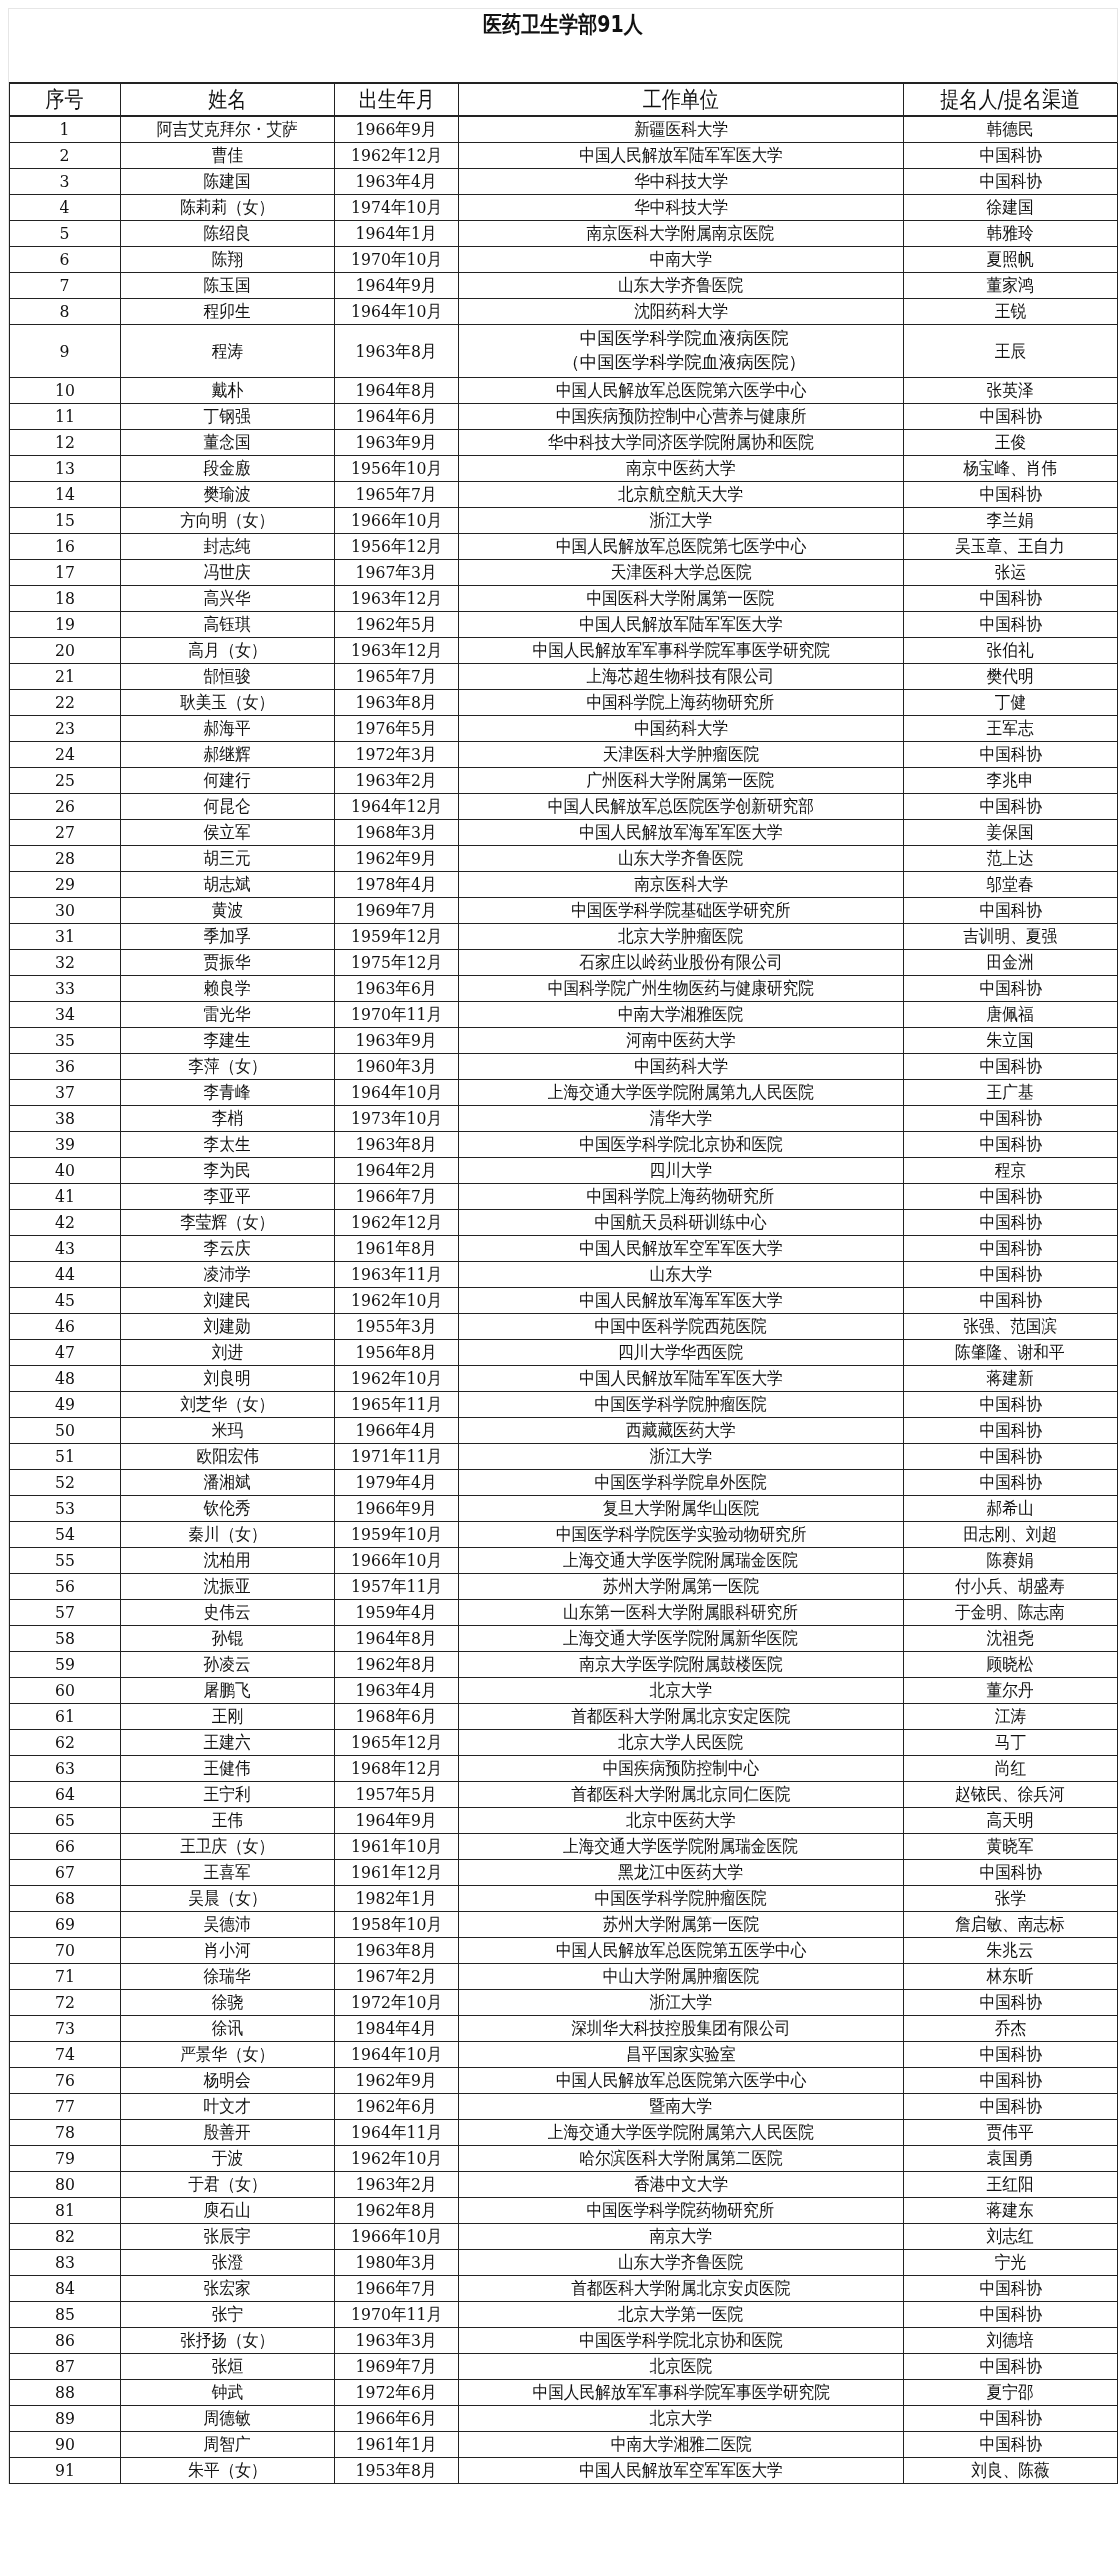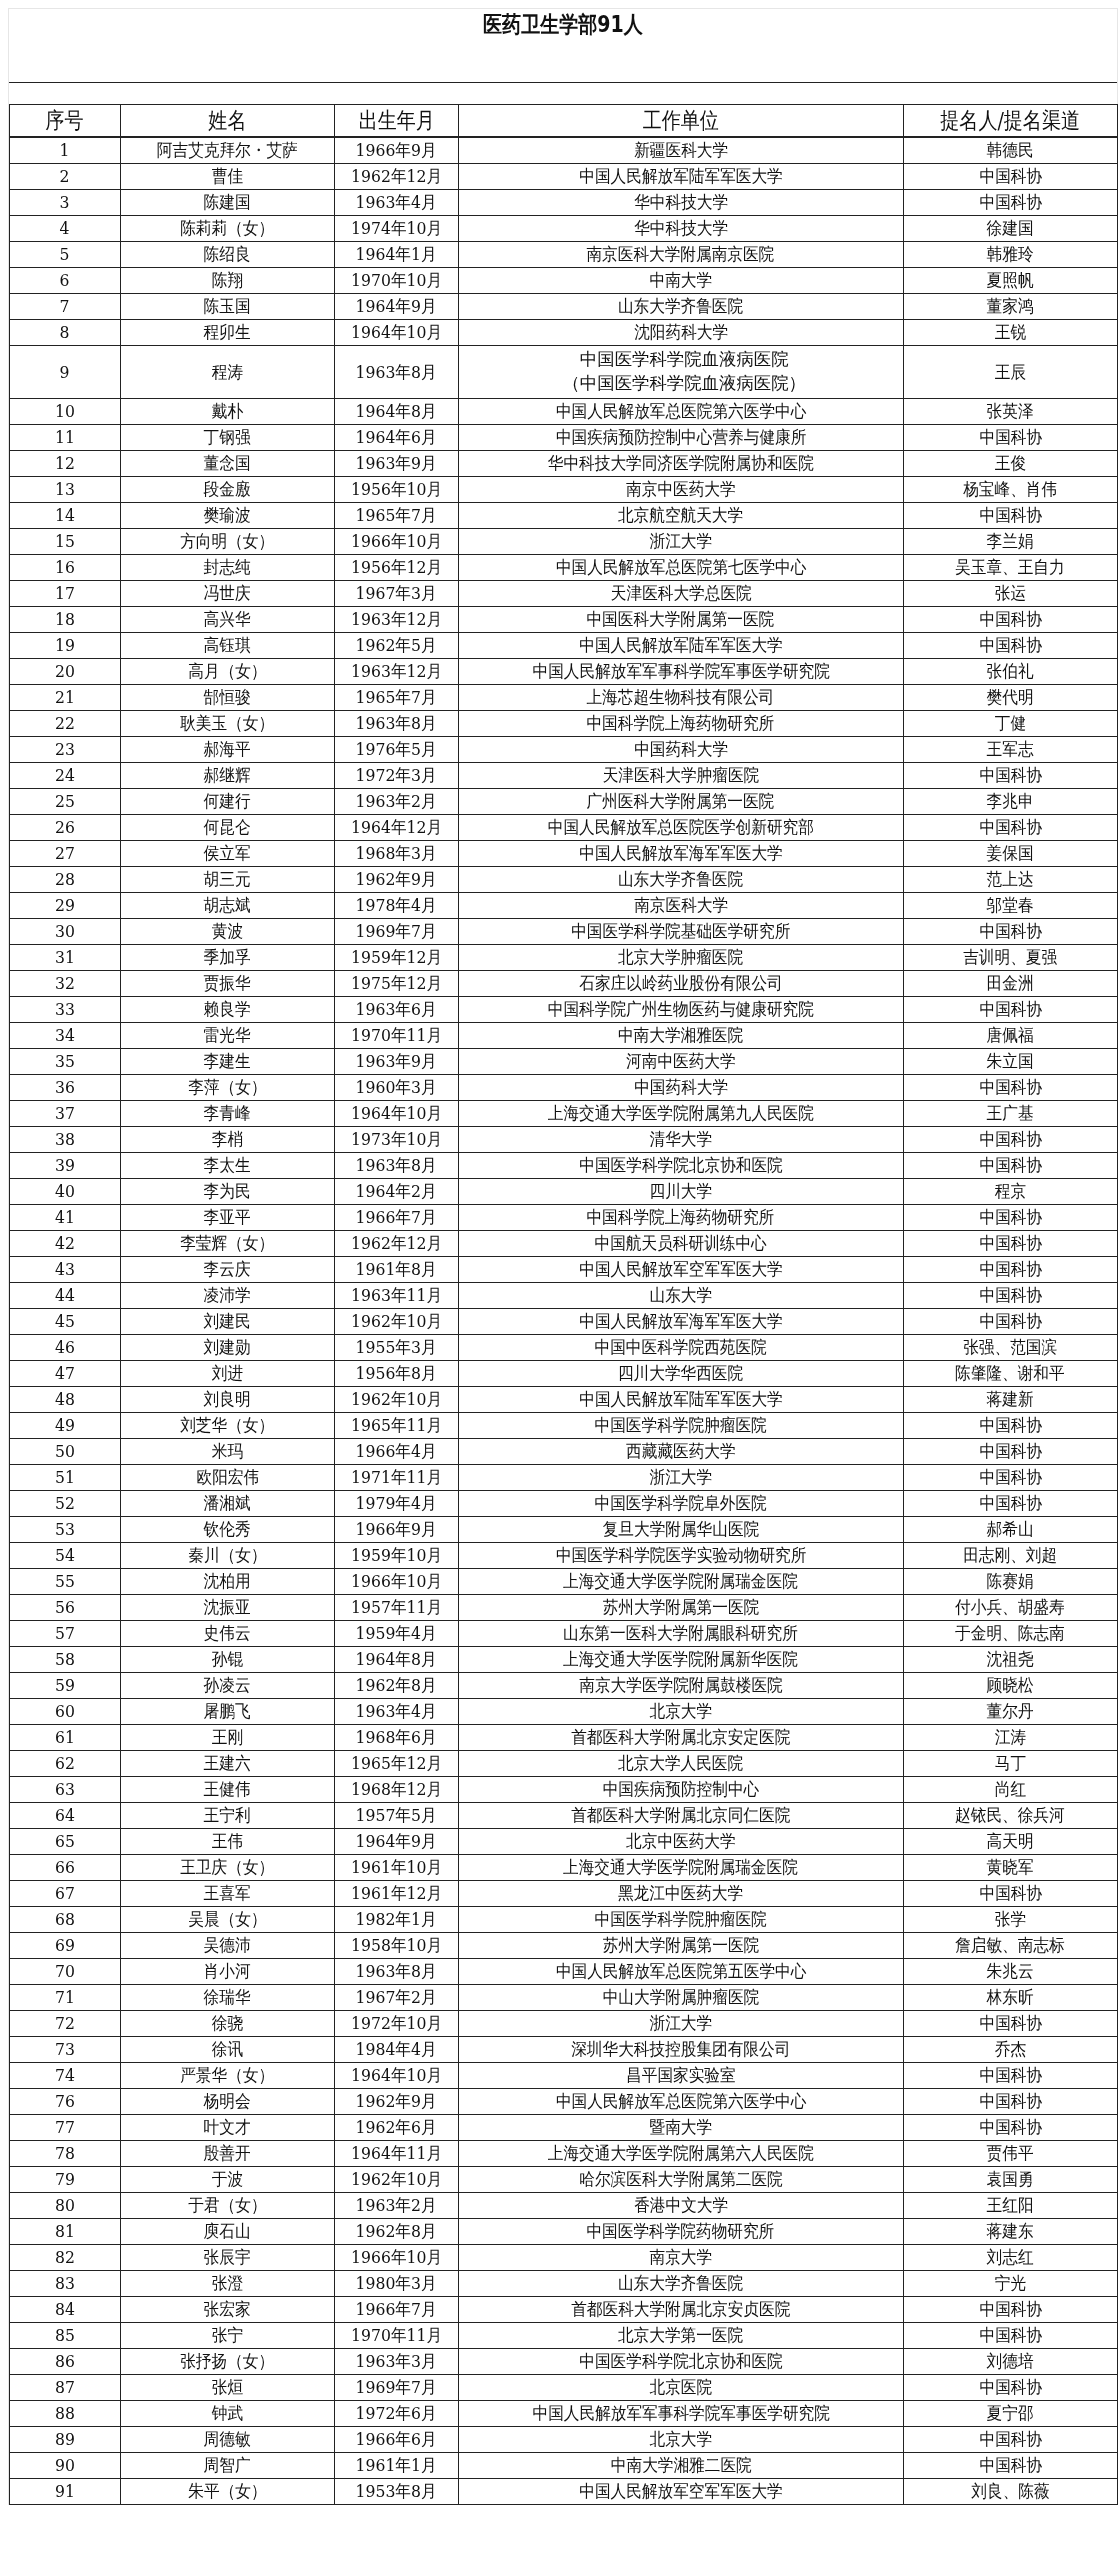--- a/index.html
+++ b/index.html
@@ -15,21 +15,21 @@
   .title-area {
     height: 73px; display: flex; justify-content: center;
     border-bottom: 1.7px solid #222;
   }
   .title {
     font-family: "DejaVu Sans", "Liberation Sans", sans-serif;
     font-weight: bold; font-size: 22.4px; letter-spacing: 0px; color: #111;
     transform: scaleX(0.85);
   }
   table {
-    border-collapse: collapse; width: 1108px; table-layout: fixed; margin-top: 21px;
+    border-collapse: collapse; width: 1108px; table-layout: fixed;
   }
   col.c-no { width: 111px; }
   col.c-name { width: 214px; }
   col.c-birth { width: 124px; }
   col.c-unit { width: 445px; }
   col.c-nom { width: 214px; }
   th, td {
     border: 1.1px solid #222; text-align: center; vertical-align: middle;
     padding: 0 2.2px; white-space: nowrap; overflow: hidden;
   }

